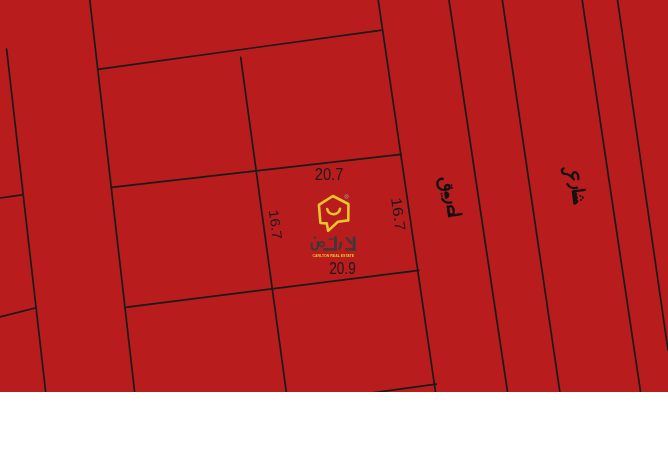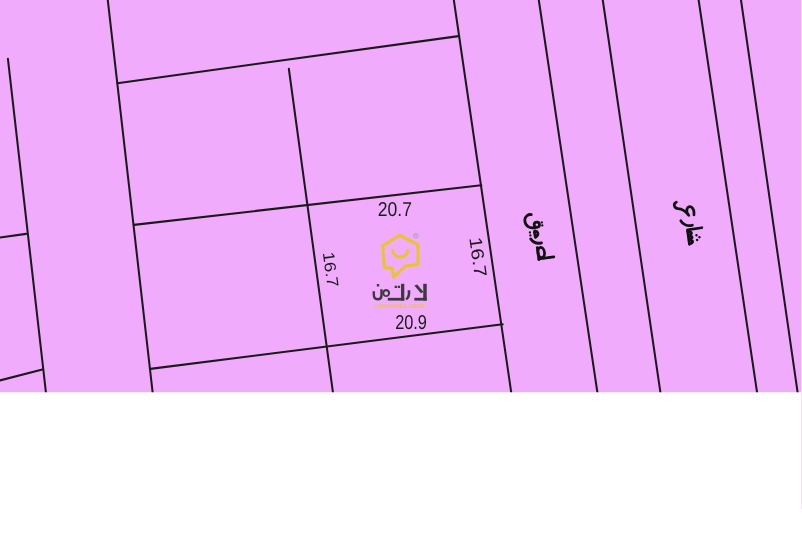--- a/index.html
+++ b/index.html
@@ -1,16 +1,16 @@
 <!DOCTYPE html>
 <html><head>
 <meta charset="utf-8">
 <style>
   html,body{margin:0;padding:0;background:#ffffff;}
-  .wrap{position:relative;width:668px;height:327px;overflow:hidden;background:#f0abfc;
+  .wrap{position:relative;width:668px;height:392px;overflow:hidden;background:#b91c1c;
         font-family:"Liberation Sans", sans-serif;}
 </style>
 </head>
 <body>
 <div class="wrap">
 <svg width="668" height="452" viewBox="0 0 668 452">
 
   <g stroke="#1a1a1a" stroke-width="1.7" fill="none" stroke-linecap="round">
     <line x1="6.6" y1="49" x2="52.5" y2="452"></line>
     <line x1="89.8" y1="0" x2="141.5" y2="452"></line>

